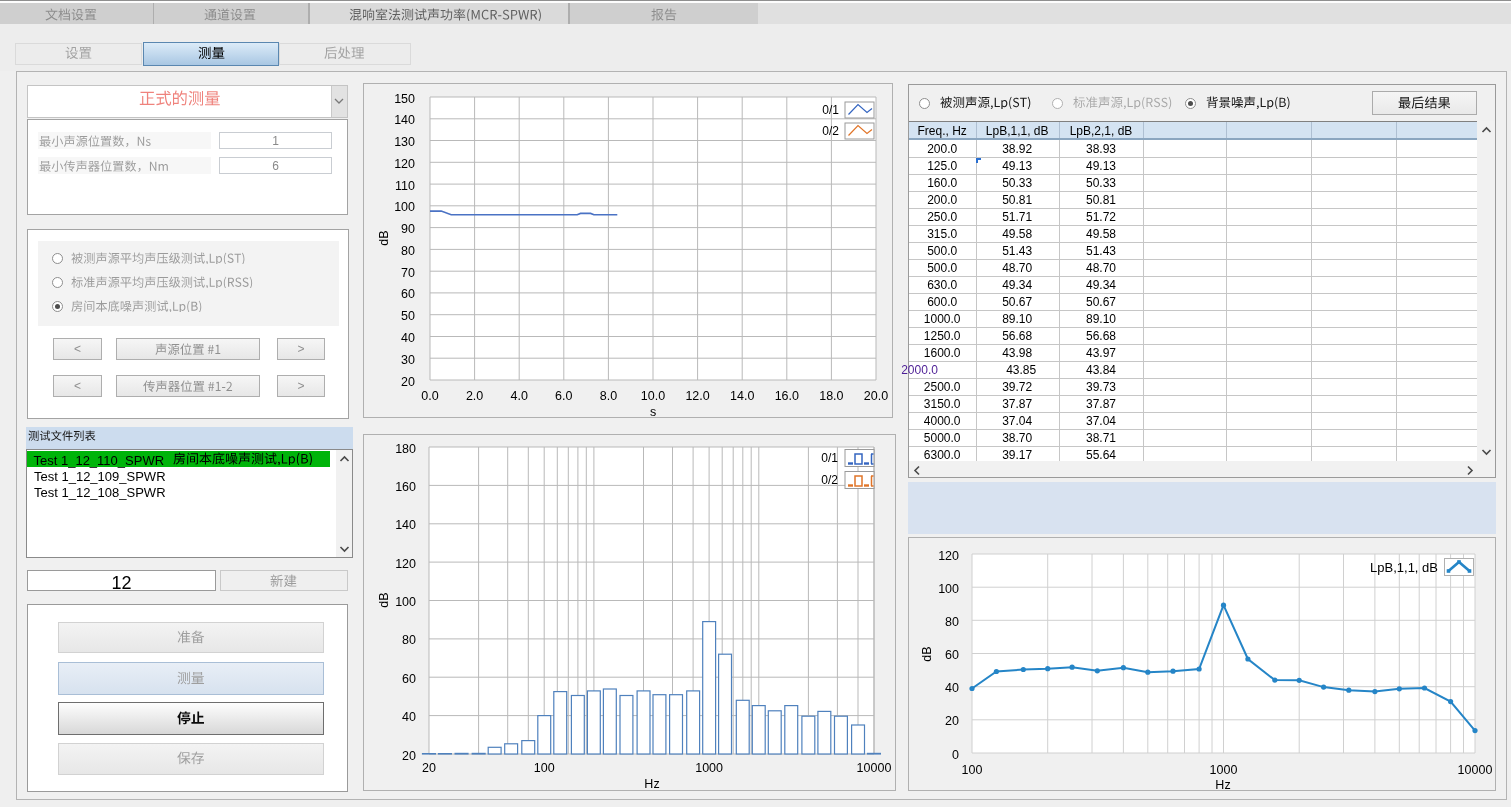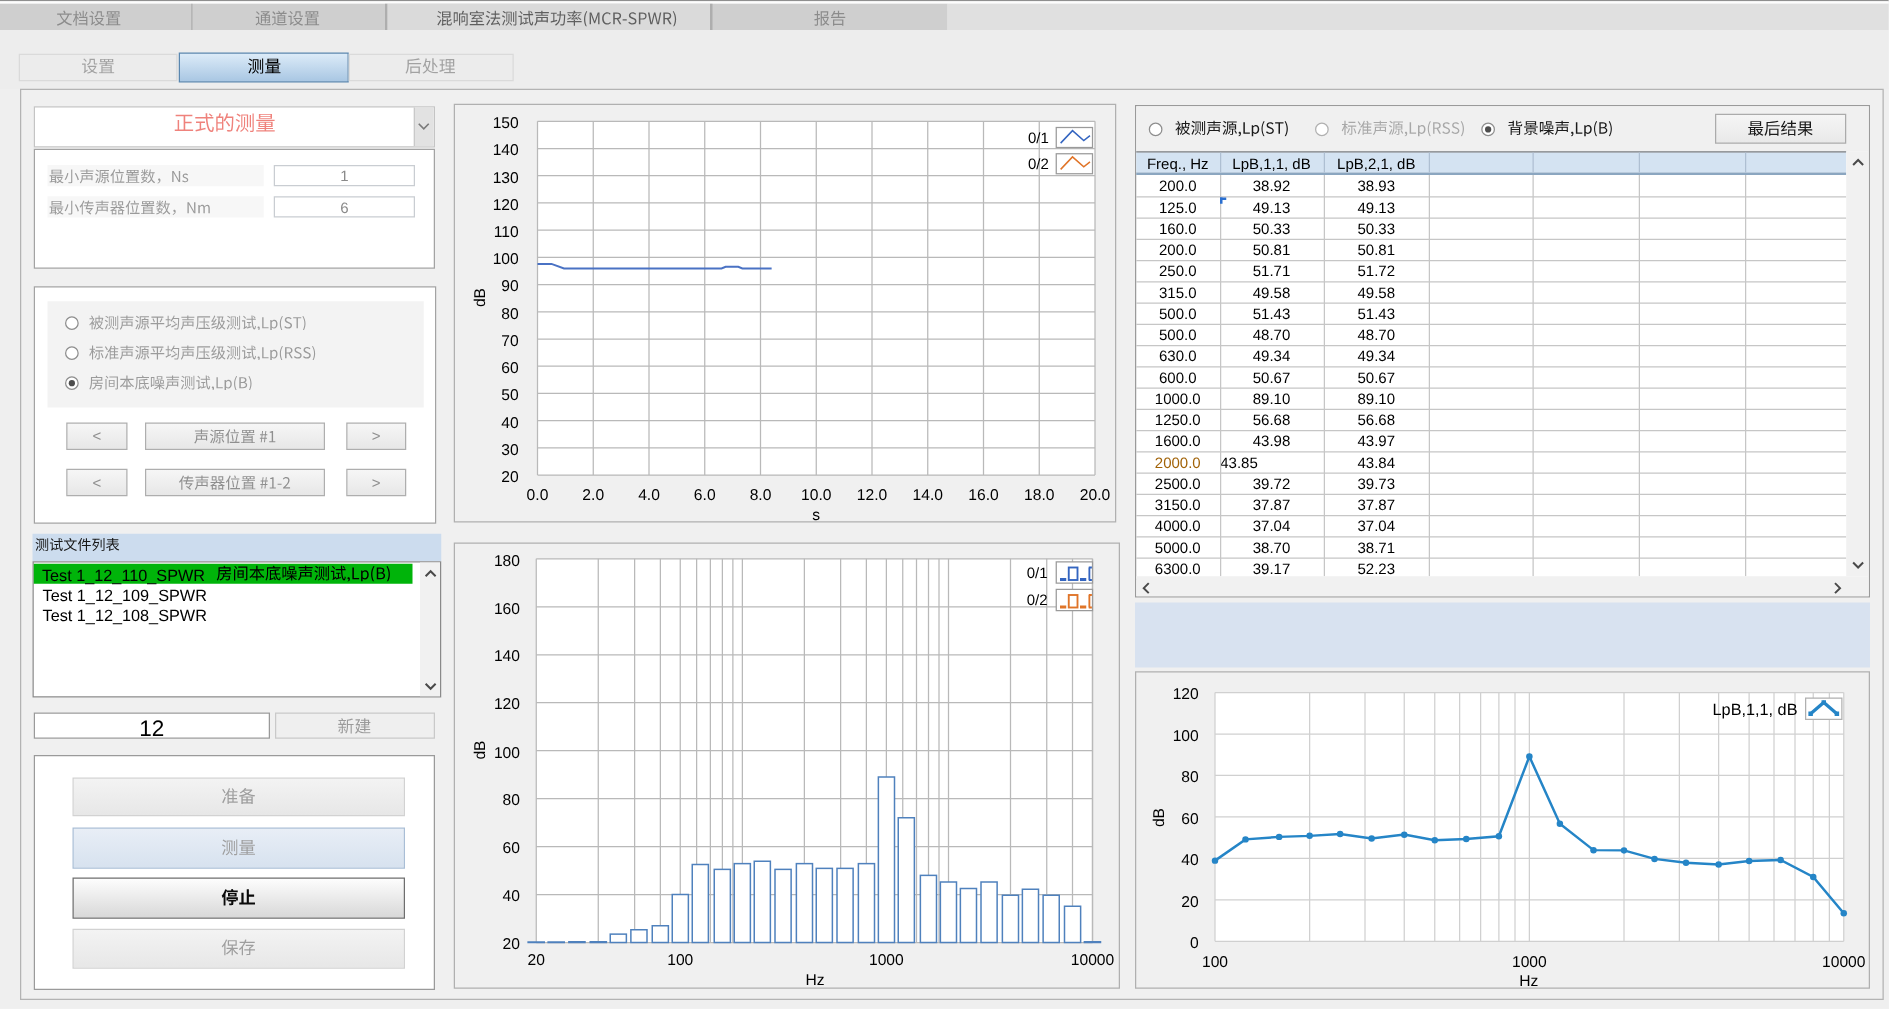--- a/index.html
+++ b/index.html
@@ -409,43 +409,43 @@
 <div class="t" style="left:1060.0px;top:311.5px;width:82px;text-align:center;font-size:12px;color:#000">89.10</div>
 <div style="position:absolute;left:909px;top:327.0px;width:568px;height:1px;background:#c6c6c6"></div>
 <div class="t" style="left:901.2px;top:328.5px;width:82px;text-align:center;font-size:12px;color:#000">1250.0</div>
 <div class="t" style="left:976.2px;top:328.5px;width:82px;text-align:center;font-size:12px;color:#000">56.68</div>
 <div class="t" style="left:1060.0px;top:328.5px;width:82px;text-align:center;font-size:12px;color:#000">56.68</div>
 <div style="position:absolute;left:909px;top:344.0px;width:568px;height:1px;background:#c6c6c6"></div>
 <div class="t" style="left:901.2px;top:345.5px;width:82px;text-align:center;font-size:12px;color:#000">1600.0</div>
 <div class="t" style="left:976.2px;top:345.5px;width:82px;text-align:center;font-size:12px;color:#000">43.98</div>
 <div class="t" style="left:1060.0px;top:345.5px;width:82px;text-align:center;font-size:12px;color:#000">43.97</div>
 <div style="position:absolute;left:909px;top:361.0px;width:568px;height:1px;background:#c6c6c6"></div>
-<div class="t" style="left:901.2px;top:362.5px;width:82px;text-align:center;font-size:12px;color:#a16207">2000.0</div>
-<div class="t" style="left:976.2px;top:362.5px;width:60px;text-align:left;font-size:12px;color:#000">43.85</div>
+<div class="t" style="left:901.2px;top:362.5px;width:82px;text-align:left;font-size:12px;color:#4c1d95">2000.0</div>
+<div class="t" style="left:976.2px;top:362.5px;width:60px;text-align:right;font-size:12px;color:#000">43.85</div>
 <div class="t" style="left:1060.0px;top:362.5px;width:82px;text-align:center;font-size:12px;color:#000">43.84</div>
 <div style="position:absolute;left:909px;top:378.0px;width:568px;height:1px;background:#c6c6c6"></div>
 <div class="t" style="left:901.2px;top:379.5px;width:82px;text-align:center;font-size:12px;color:#000">2500.0</div>
 <div class="t" style="left:976.2px;top:379.5px;width:82px;text-align:center;font-size:12px;color:#000">39.72</div>
 <div class="t" style="left:1060.0px;top:379.5px;width:82px;text-align:center;font-size:12px;color:#000">39.73</div>
 <div style="position:absolute;left:909px;top:395.0px;width:568px;height:1px;background:#c6c6c6"></div>
 <div class="t" style="left:901.2px;top:396.5px;width:82px;text-align:center;font-size:12px;color:#000">3150.0</div>
 <div class="t" style="left:976.2px;top:396.5px;width:82px;text-align:center;font-size:12px;color:#000">37.87</div>
 <div class="t" style="left:1060.0px;top:396.5px;width:82px;text-align:center;font-size:12px;color:#000">37.87</div>
 <div style="position:absolute;left:909px;top:412.0px;width:568px;height:1px;background:#c6c6c6"></div>
 <div class="t" style="left:901.2px;top:413.5px;width:82px;text-align:center;font-size:12px;color:#000">4000.0</div>
 <div class="t" style="left:976.2px;top:413.5px;width:82px;text-align:center;font-size:12px;color:#000">37.04</div>
 <div class="t" style="left:1060.0px;top:413.5px;width:82px;text-align:center;font-size:12px;color:#000">37.04</div>
 <div style="position:absolute;left:909px;top:429.0px;width:568px;height:1px;background:#c6c6c6"></div>
 <div class="t" style="left:901.2px;top:430.5px;width:82px;text-align:center;font-size:12px;color:#000">5000.0</div>
 <div class="t" style="left:976.2px;top:430.5px;width:82px;text-align:center;font-size:12px;color:#000">38.70</div>
 <div class="t" style="left:1060.0px;top:430.5px;width:82px;text-align:center;font-size:12px;color:#000">38.71</div>
 <div style="position:absolute;left:909px;top:446.0px;width:568px;height:1px;background:#c6c6c6"></div>
 <div class="t" style="left:901.2px;top:447.5px;width:82px;text-align:center;font-size:12px;color:#000">6300.0</div>
 <div class="t" style="left:976.2px;top:447.5px;width:82px;text-align:center;font-size:12px;color:#000">39.17</div>
-<div class="t" style="left:1060.0px;top:447.5px;width:82px;text-align:center;font-size:12px;color:#000">52.23</div>
+<div class="t" style="left:1060.0px;top:447.5px;width:82px;text-align:center;font-size:12px;color:#000">55.64</div>
 <div style="position:absolute;left:909px;top:463.0px;width:568px;height:1px;background:#c6c6c6"></div>
 <div style="position:absolute;left:975.5px;top:140px;width:1px;height:321px;background:#c6c6c6"></div>
 <div style="position:absolute;left:975.5px;top:122px;width:1px;height:16px;background:#aebfd2"></div>
 <div style="position:absolute;left:1059.0px;top:140px;width:1px;height:321px;background:#c6c6c6"></div>
 <div style="position:absolute;left:1059.0px;top:122px;width:1px;height:16px;background:#aebfd2"></div>
 <div style="position:absolute;left:1143.0px;top:140px;width:1px;height:321px;background:#c6c6c6"></div>
 <div style="position:absolute;left:1143.0px;top:122px;width:1px;height:16px;background:#aebfd2"></div>
 <div style="position:absolute;left:1226.0px;top:140px;width:1px;height:321px;background:#c6c6c6"></div>
 <div style="position:absolute;left:1226.0px;top:122px;width:1px;height:16px;background:#aebfd2"></div>
 <div style="position:absolute;left:1311.0px;top:140px;width:1px;height:321px;background:#c6c6c6"></div>

